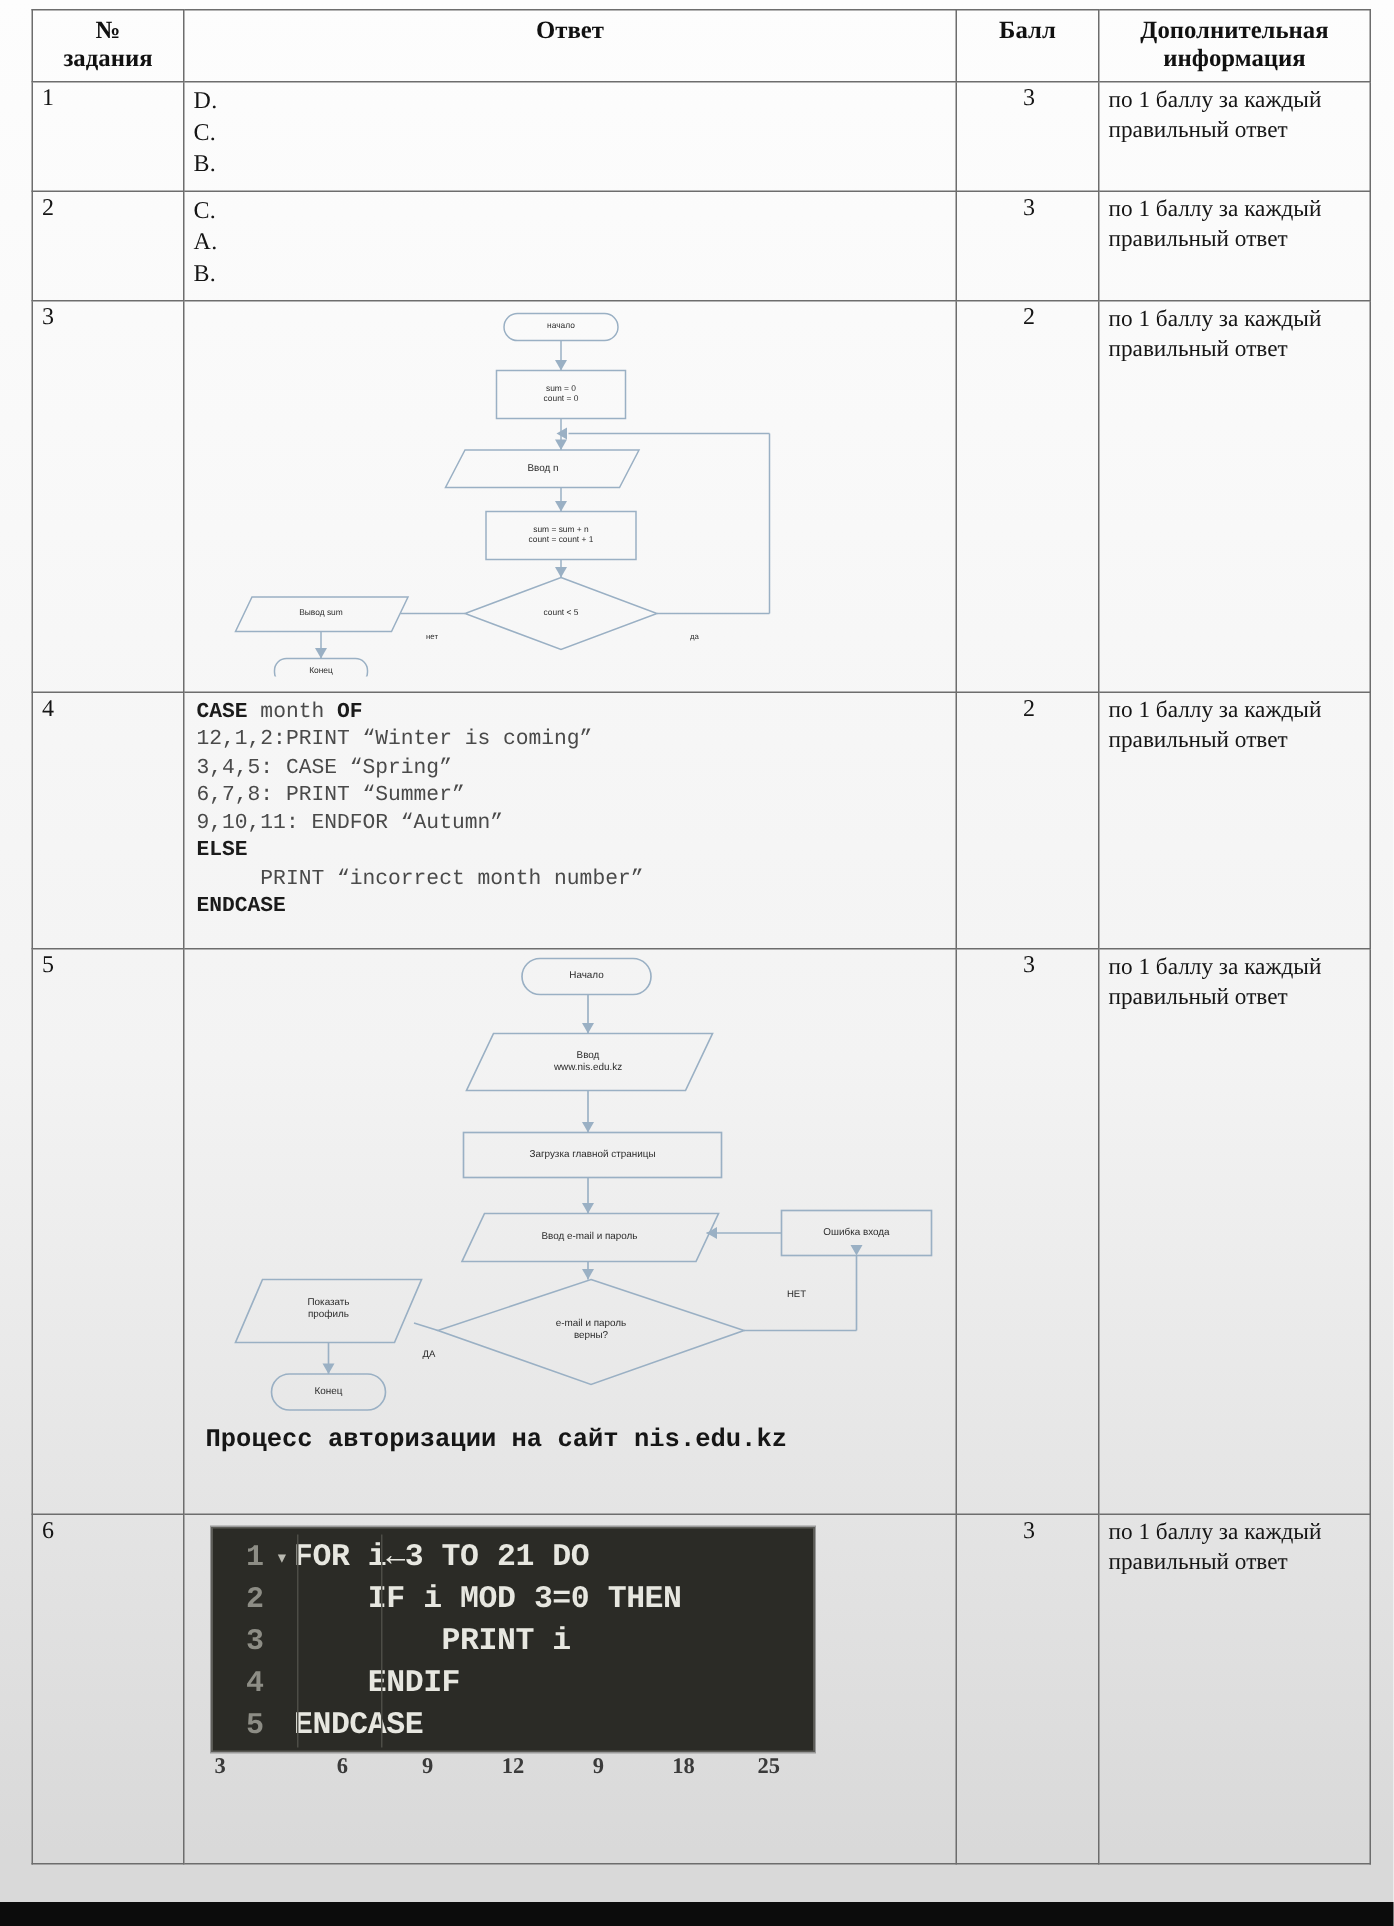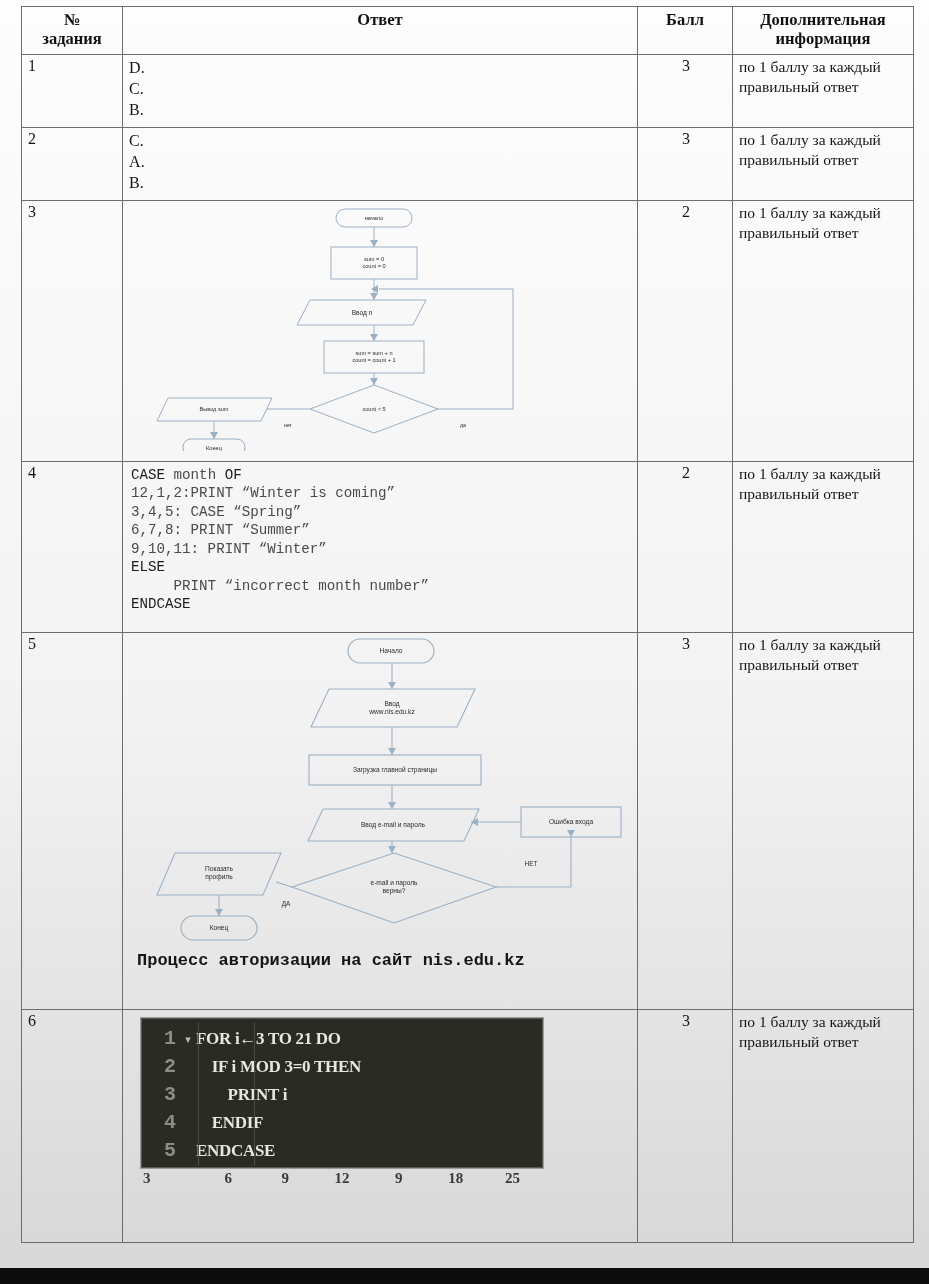--- a/index.html
+++ b/index.html
@@ -43,21 +43,21 @@
   .info-cell{font-size:15.5px;color:#151515;line-height:1.32;padding-top:3px;}
   .ans-cell{font-size:16px;color:#151515;line-height:1.33;}
   .ans-cell .opt{display:block;letter-spacing:.2px;}
 
   
   .pseudo{
     font-family:"Liberation Mono","DejaVu Sans Mono",monospace;
     font-size:14.2px;line-height:1.30;color:#4a4a4a;
     white-space:pre;padding:2px 0 4px 2px;
   }
-  .pseudo b{color:#1b1b1b;font-weight:normal;}
+  .pseudo b{color:#1b1b1b;font-weight:bold;}
 
   
   .fc{position:relative;margin:0 auto;}
   .fc svg{display:block;}
   .fc .lbl{
     position:absolute;
     font-family:"Liberation Sans", sans-serif;
     color:#2b2b2b;text-align:center;
     line-height:1.18;
     transform:translate(-50%,-50%);
@@ -92,22 +92,22 @@
     width:34px;flex:none;text-align:right;padding-right:4px;
     color:#8d8d85;
     font-family:"Liberation Mono","DejaVu Sans Mono",monospace;
     font-size:20px;line-height:28px;font-weight:bold;
   }
   .efold{
     width:16px;flex:none;color:#b9b9b0;font-size:11px;line-height:28px;text-align:center;
   }
   .ecode{
     color:#e7e7e0;
-    font-family:Liberation Serif, serif;
-    font-size:17px;line-height:28px;font-weight:bold;white-space:pre;
+    font-family:Liberation Mono, monospace;
+    font-size:21px;line-height:28px;font-weight:bold;white-space:pre;
     letter-spacing:-0.3px;
   }
   .guide{position:absolute;top:4px;bottom:2px;width:1px;background:#4d4d46;}
   .ruler{
     width:400px;display:flex;color:#3a3a3a;
     font-family:"Liberation Serif",serif;font-size:15px;font-weight:600;
     padding-top:2px;
   }
   .ruler span{flex:1;text-align:center;}
   .ruler span:first-child{text-align:left;padding-left:2px;}
@@ -224,21 +224,21 @@
       <td class="info-cell">по 1 баллу за каждый правильный ответ</td>
     </tr>
 
     <tr>
       <td class="num-cell">4</td>
       <td style="height:166px;">
         <div class="pseudo"><b>CASE</b><span> month </span><b>OF</b>
 <span>12,1,2:PRINT “Winter is coming”</span>
 <span>3,4,5: CASE “Spring”</span>
 <span>6,7,8: PRINT “Summer”</span>
-<span>9,10,11: PRINT “Winter”</span>
+<span>9,10,11: ENDFOR “Autumn”</span>
 <b>ELSE</b>
 <span>     PRINT “incorrect month number”</span>
 <b>ENDCASE</b></div>
       </td>
       <td class="ball-cell">2</td>
       <td class="info-cell">по 1 баллу за каждый правильный ответ</td>
     </tr>
 
     <tr>
       <td class="num-cell">5</td>

